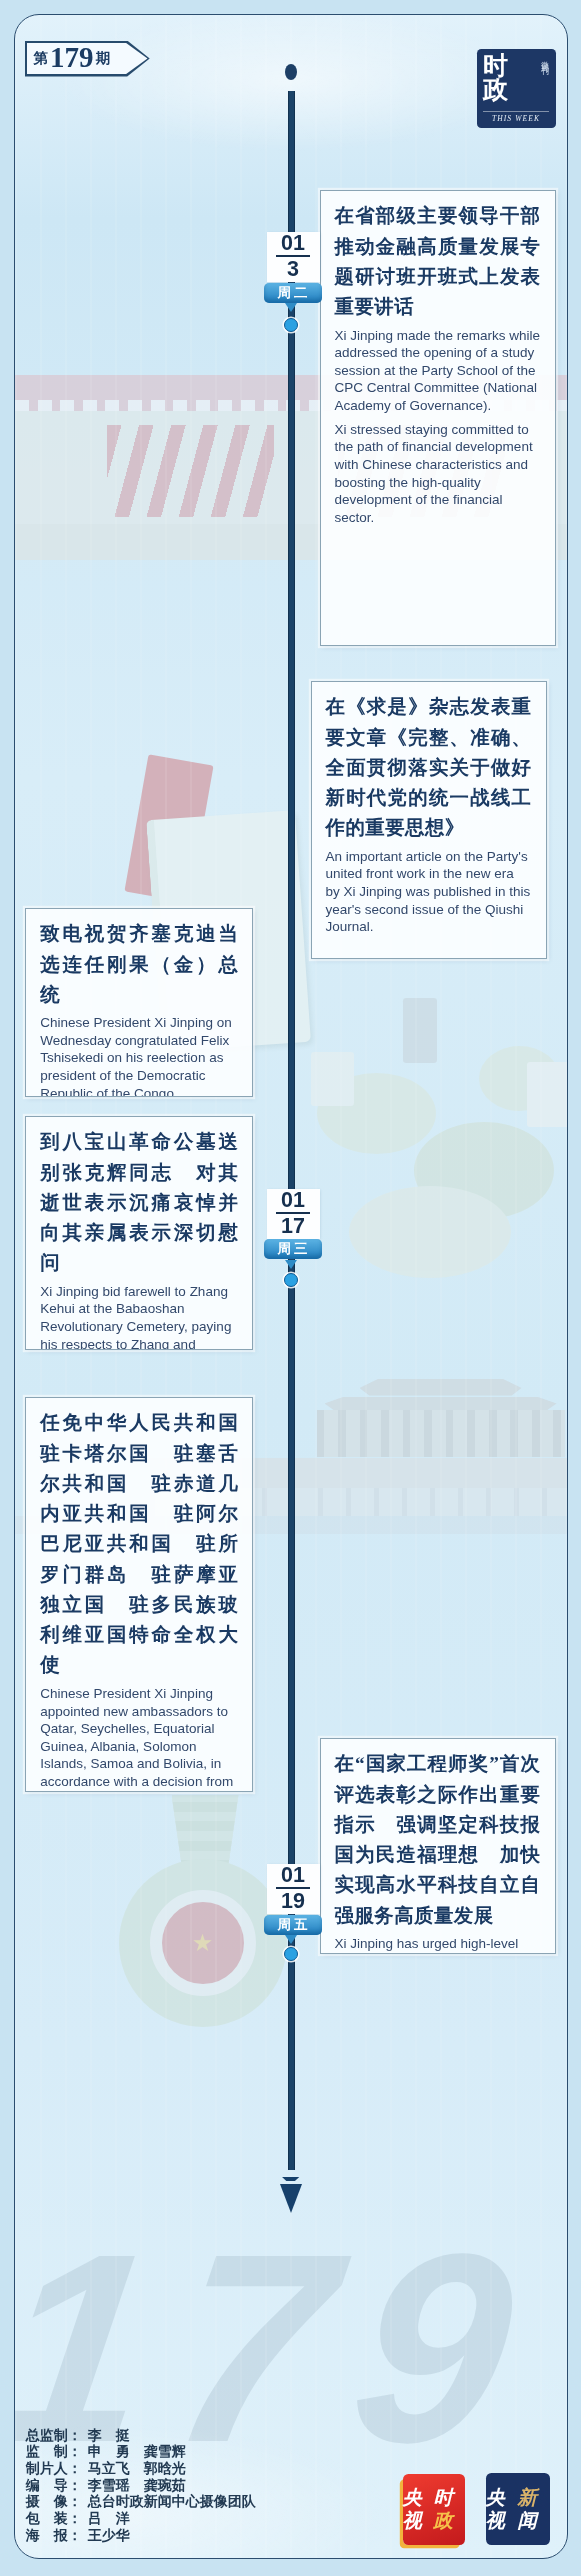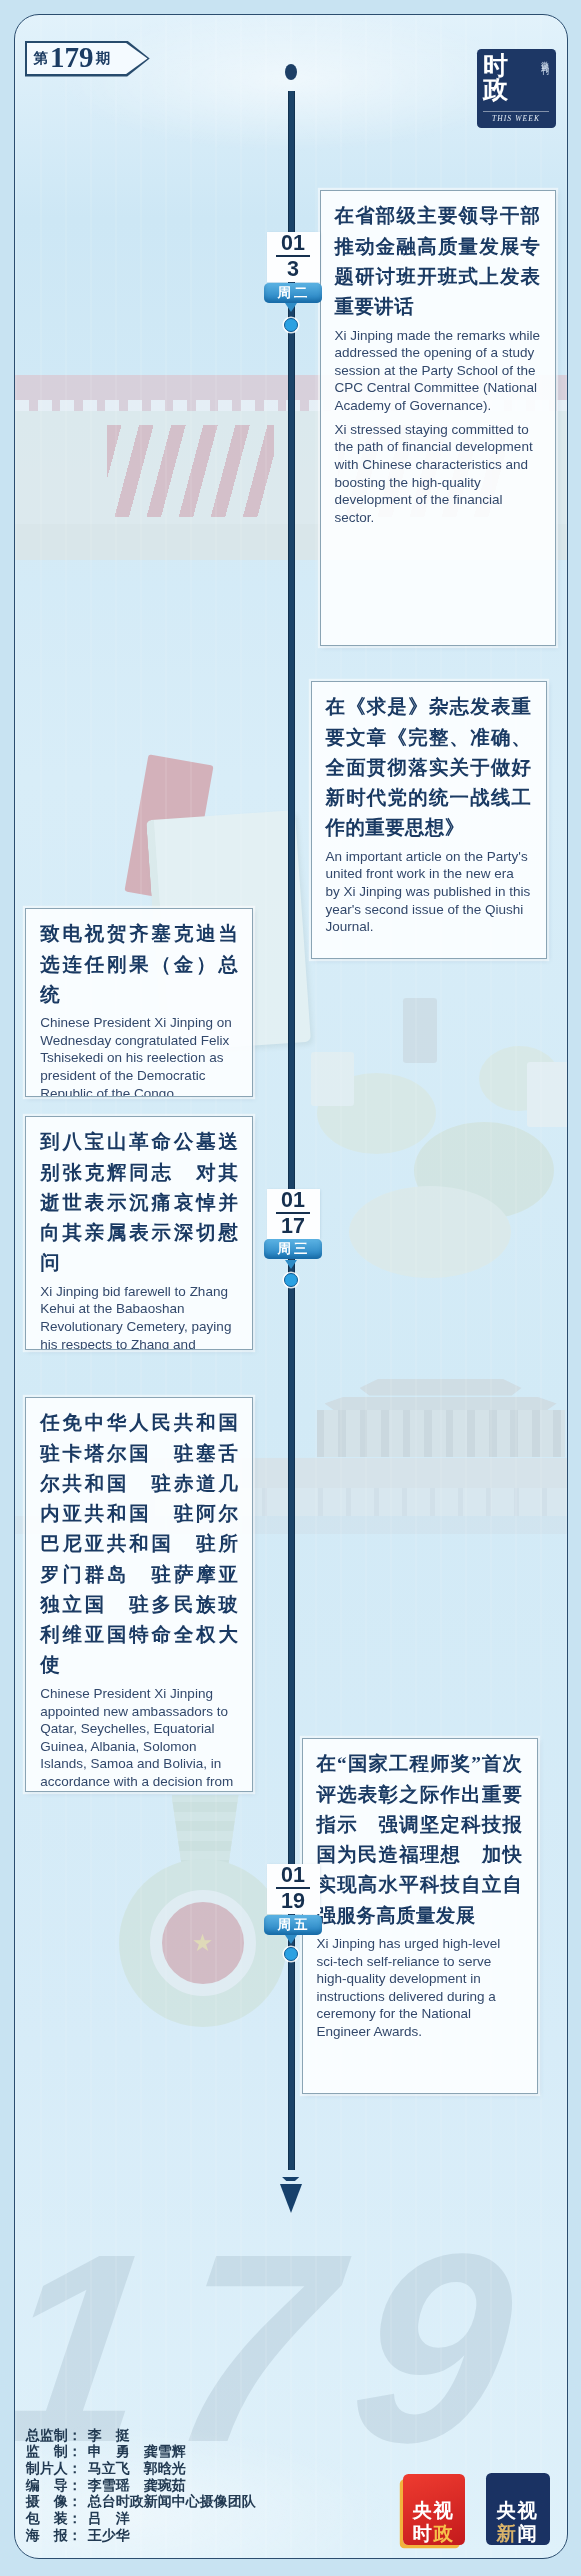--- a/index.html
+++ b/index.html
@@ -107,22 +107,22 @@
       background:#cf8d94;display:flex;align-items:center;justify-content:center;color:#e8c97a;font-size:24px;}
   
   .watermark{position:absolute;left:-16px;top:2198px;z-index:1;font-size:269px;font-weight:700;font-style:italic;
       color:rgba(163,185,201,.35);letter-spacing:30px;transform:skewX(-8deg);line-height:1;white-space:nowrap;}
   
   .credits{position:absolute;left:11.3px;top:2412px;z-index:5;color:#223a52;font-size:14px;font-weight:600;}
   .credit-row{display:flex;line-height:16.7px;}
   .credit-row .lbl{white-space:pre;}
   .credit-row .val{margin-left:6px;white-space:pre;}
   
-  .flogo{position:absolute;z-index:5;border-radius:5.4px;display:flex;flex-direction:column;align-items:center;
-      justify-content:flex-end;font-weight:700;font-size:19.4px;line-height:1.18;letter-spacing:1.6px;color:#fff;}
+  .flogo{position:absolute;z-index:5;border-radius:5.4px;display:flex;flex-direction:row;align-items:center;
+      justify-content:flex-end;font-weight:700;font-size:19.4px;line-height:1.18;letter-spacing:1.6px;color:#fff;font-style:italic;}
   .flogo.red{left:388px;top:2459px;width:62px;height:71px;
       background:linear-gradient(160deg,#ef3b30,#c31a1c);box-shadow:-4.3px 4.3px 0 -1.1px #f2b33c;}
   .flogo.red .b{color:#f6c14a;}
   .flogo.navy{left:471px;top:2458px;width:64px;height:72px;background:#1a3263;}
   .flogo.navy .a{color:#d9b36a;}
 </style>
 </head>
 <body>
 
 <div class="canvas">
@@ -237,21 +237,21 @@
     <div class="card left" style="left:10.8px;top:1101px;height:234px">
       <p class="zh">到八宝山革命公墓送别张克辉同志　对其逝世表示沉痛哀悼并向其亲属表示深切慰问</p>
       <p class="en">Xi Jinping bid farewell to Zhang Kehui at the Babaoshan Revolutionary Cemetery, paying his respects to Zhang and offering condolences to his family.</p>
     </div>
 
     <div class="card left" style="left:10.8px;top:1382px;height:395px">
       <p class="zh">任免中华人民共和国驻卡塔尔国　驻塞舌尔共和国　驻赤道几内亚共和国　驻阿尔巴尼亚共和国　驻所罗门群岛　驻萨摩亚独立国　驻多民族玻利维亚国特命全权大使</p>
       <p class="en">Chinese President Xi Jinping appointed new ambassadors to Qatar, Seychelles, Equatorial Guinea, Albania, Solomon Islands, Samoa and Bolivia, in accordance with a decision from the Standing Committee of the National People's Congress, China's top legislature.</p>
     </div>
 
-    <div class="card" style="left:287px;top:1723px;height:356px">
+    <div class="card" style="left:305px;top:1723px;height:216px">
       <p class="zh">在“国家工程师奖”首次评选表彰之际作出重要指示　强调坚定科技报国为民造福理想　加快实现高水平科技自立自强服务高质量发展</p>
       <p class="en">Xi Jinping has urged high-level sci-tech self-reliance to serve high-quality development in instructions delivered during a ceremony for the National Engineer Awards.</p>
     </div>
 
     <div class="credits">
       <div class="credit-row">
           <span class="lbl">总监制：</span>
           <span class="val">李　挺</span>
         </div>
       <div class="credit-row">

